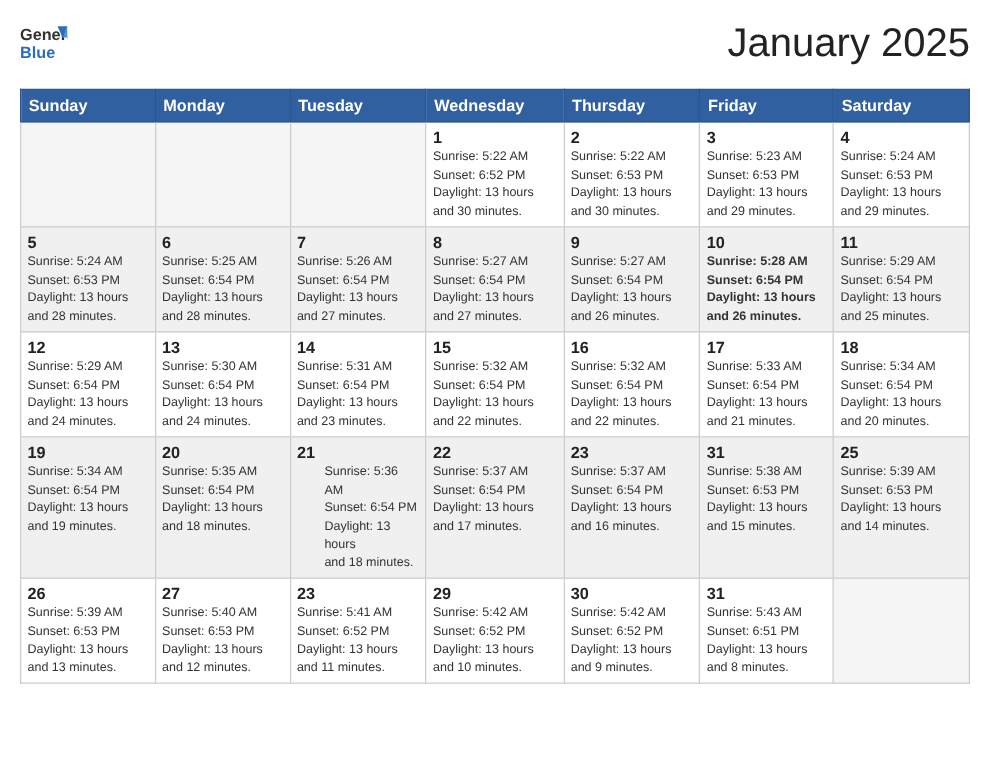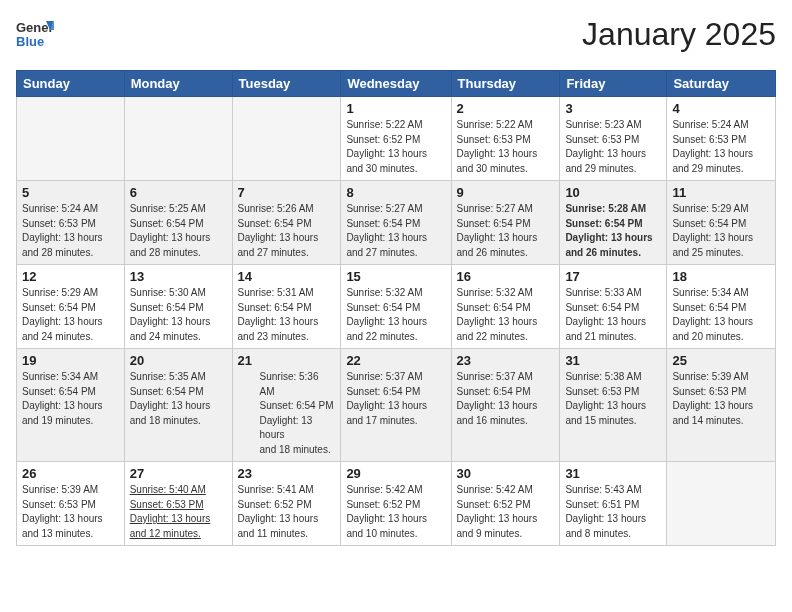--- a/index.html
+++ b/index.html
@@ -295,21 +295,21 @@
       <tr>
         <td>
           <div class="day-num">26</div>
           <div class="day-info" style="white-space: pre-line;">Sunrise: 5:39 AM
 Sunset: 6:53 PM
 Daylight: 13 hours
 and 13 minutes.</div>
         </td>
         <td>
           <div class="day-num">27</div>
-          <div class="day-info" style="white-space: pre-line; text-decoration: underline;">Sunrise: 5:40 AM
+          <div class="day-info" style="white-space: pre-line;">Sunrise: 5:40 AM
 Sunset: 6:53 PM
 Daylight: 13 hours
 and 12 minutes.</div>
         </td>
         <td>
           <div class="day-num">23</div>
           <div class="day-info" style="white-space: pre-line;">Sunrise: 5:41 AM
 Sunset: 6:52 PM
 Daylight: 13 hours
 and 11 minutes.</div>

